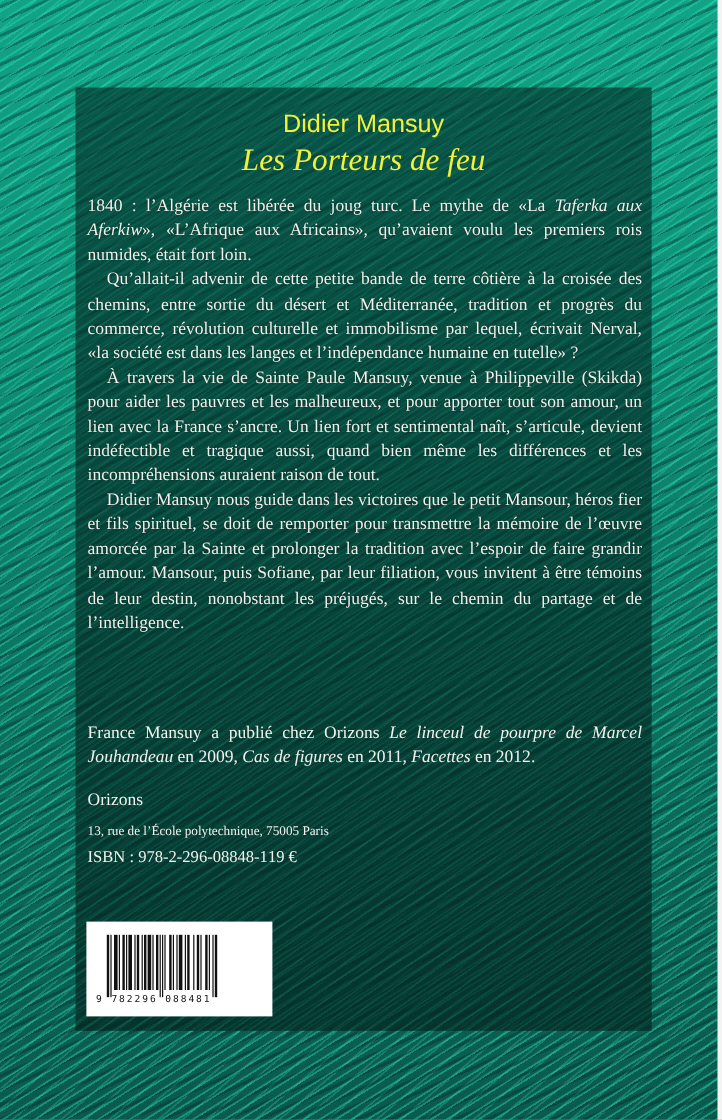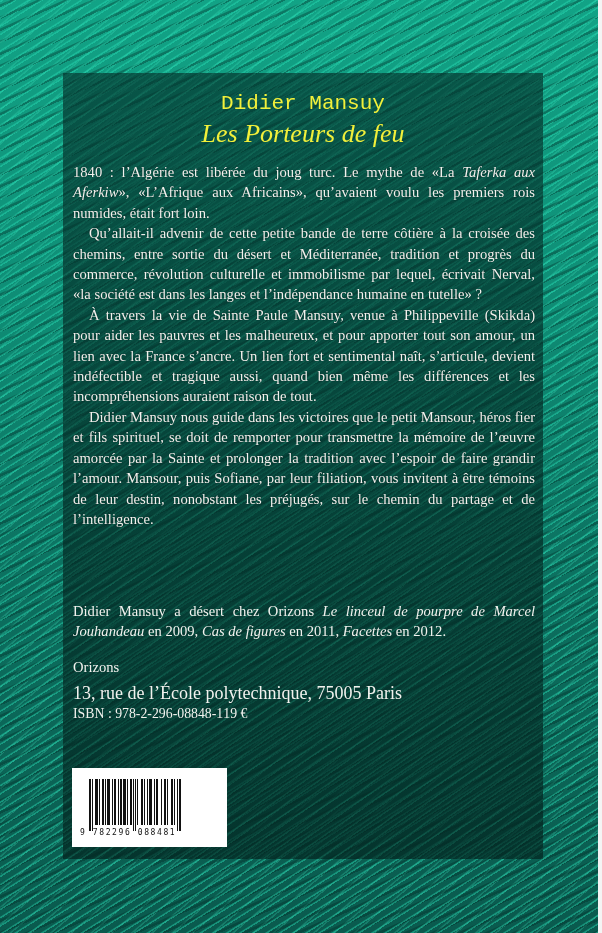--- a/index.html
+++ b/index.html
@@ -26,21 +26,21 @@
       position: absolute; left: 63px; top: 73px;
       width: 480px; height: 786px;
       background-color: rgba(4, 45, 40, 0.55);
       background-image:
         repeating-linear-gradient(-35deg, rgba(30,150,120,0.22) 0px, rgba(30,150,120,0.22) 1px, transparent 2px, transparent 8px),
         linear-gradient(180deg, rgba(5,60,52,0.3) 0%, rgba(3,35,30,0.45) 100%);
     }
     .author {
       position: absolute; left: 0; width: 480px; top: 19px;
       text-align: center; color: #f2f03a;
-      font-family: Liberation Mono, monospace; font-size: 21px;
+      font-family: Liberation Sans, sans-serif; font-size: 21px;
     }
     .title {
       position: absolute; left: 0; width: 480px; top: 46px;
       text-align: center; color: #f2f03a;
       font-family: "Liberation Serif", serif; font-size: 26px; font-style: italic;
     }
     .body-text {
       position: absolute; left: 10px; top: 89px; width: 462px;
       color: #f2f2ee;
       font-family: "Liberation Serif", serif;
@@ -59,21 +59,21 @@
       text-align: justify;
     }
     .biblio i { font-style: italic; }
     .publisher {
       position: absolute; left: 10px; top: 584px; width: 462px;
       color: #f2f2ee;
       font-family: "Liberation Serif", serif;
       font-size: 14.6px;
     }
     .publisher .name { display: block; height: 26px; line-height: 20px; }
-    .publisher .line { display: block; height: 21px; line-height: 20px; font-size: 18px; }
+    .publisher .line { display: block; height: 21px; line-height: 20px; font-size: 11px; }
     .publisher .isbn-row { display: flex; justify-content: flex-start; font-size: 13.8px; line-height: 20px; }
     .barcode-box {
       position: absolute; left: 9px; top: 695px;
       width: 155px; height: 79px;
       background: #ffffff;
     }
     .barcode {
       position: absolute; left: 17px; top: 11px; width: 108px; height: 46px;
       display: flex; align-items: flex-start;
     }
@@ -96,21 +96,21 @@
   <div class="author">Didier Mansuy</div>
   <div class="title">Les Porteurs de feu</div>
 
   <div class="body-text">
     <p class="first"><span>1840 : l’Algérie est libérée du joug turc. Le mythe de «La </span><i>Taferka aux Aferkiw</i><span>», «L’Afrique aux Africains», qu’avaient voulu les premiers rois numides, était fort loin.</span></p>
     <p class="indent">Qu’allait-il advenir de cette petite bande de terre côtière à la croisée des chemins, entre sortie du désert et Méditerranée, tradition et progrès du commerce, révolution culturelle et immobilisme par lequel, écrivait Nerval, «la société est dans les langes et l’indépendance humaine en tutelle» ?</p>
     <p class="indent">À travers la vie de Sainte Paule Mansuy, venue à Philippeville (Skikda) pour aider les pauvres et les malheureux, et pour apporter tout son amour, un lien avec la France s’ancre. Un lien fort et sentimental naît, s’articule, devient indéfectible et tragique aussi, quand bien même les différences et les incompréhensions auraient raison de tout.</p>
     <p class="indent">Didier Mansuy nous guide dans les victoires que le petit Mansour, héros fier et fils spirituel, se doit de remporter pour transmettre la mémoire de l’œuvre amorcée par la Sainte et prolonger la tradition avec l’espoir de faire grandir l’amour. Mansour, puis Sofiane, par leur filiation, vous invitent à être témoins de leur destin, nonobstant les préjugés, sur le chemin du partage et de l’intelligence.</p>
   </div>
 
-  <div class="biblio"><span>Didier Mansuy a désert chez Orizons </span><i>Le linceul de pourpre de Marcel Jouhandeau</i><span> en 2009, </span><i>Cas de figures</i><span> en 2011, </span><i>Facettes</i><span> en 2012.</span></div>
+  <div class="biblio"><span>France Mansuy a publié chez Orizons </span><i>Le linceul de pourpre de Marcel Jouhandeau</i><span> en 2009, </span><i>Cas de figures</i><span> en 2011, </span><i>Facettes</i><span> en 2012.</span></div>
 
   <div class="publisher">
     <span class="name">Orizons</span>
     <span class="line">13, rue de l’École polytechnique, 75005 Paris</span>
     <div class="isbn-row">
       <span>ISBN : 978-2-296-08848-1</span>
       <span>19 €</span>
     </div>
   </div>
 

